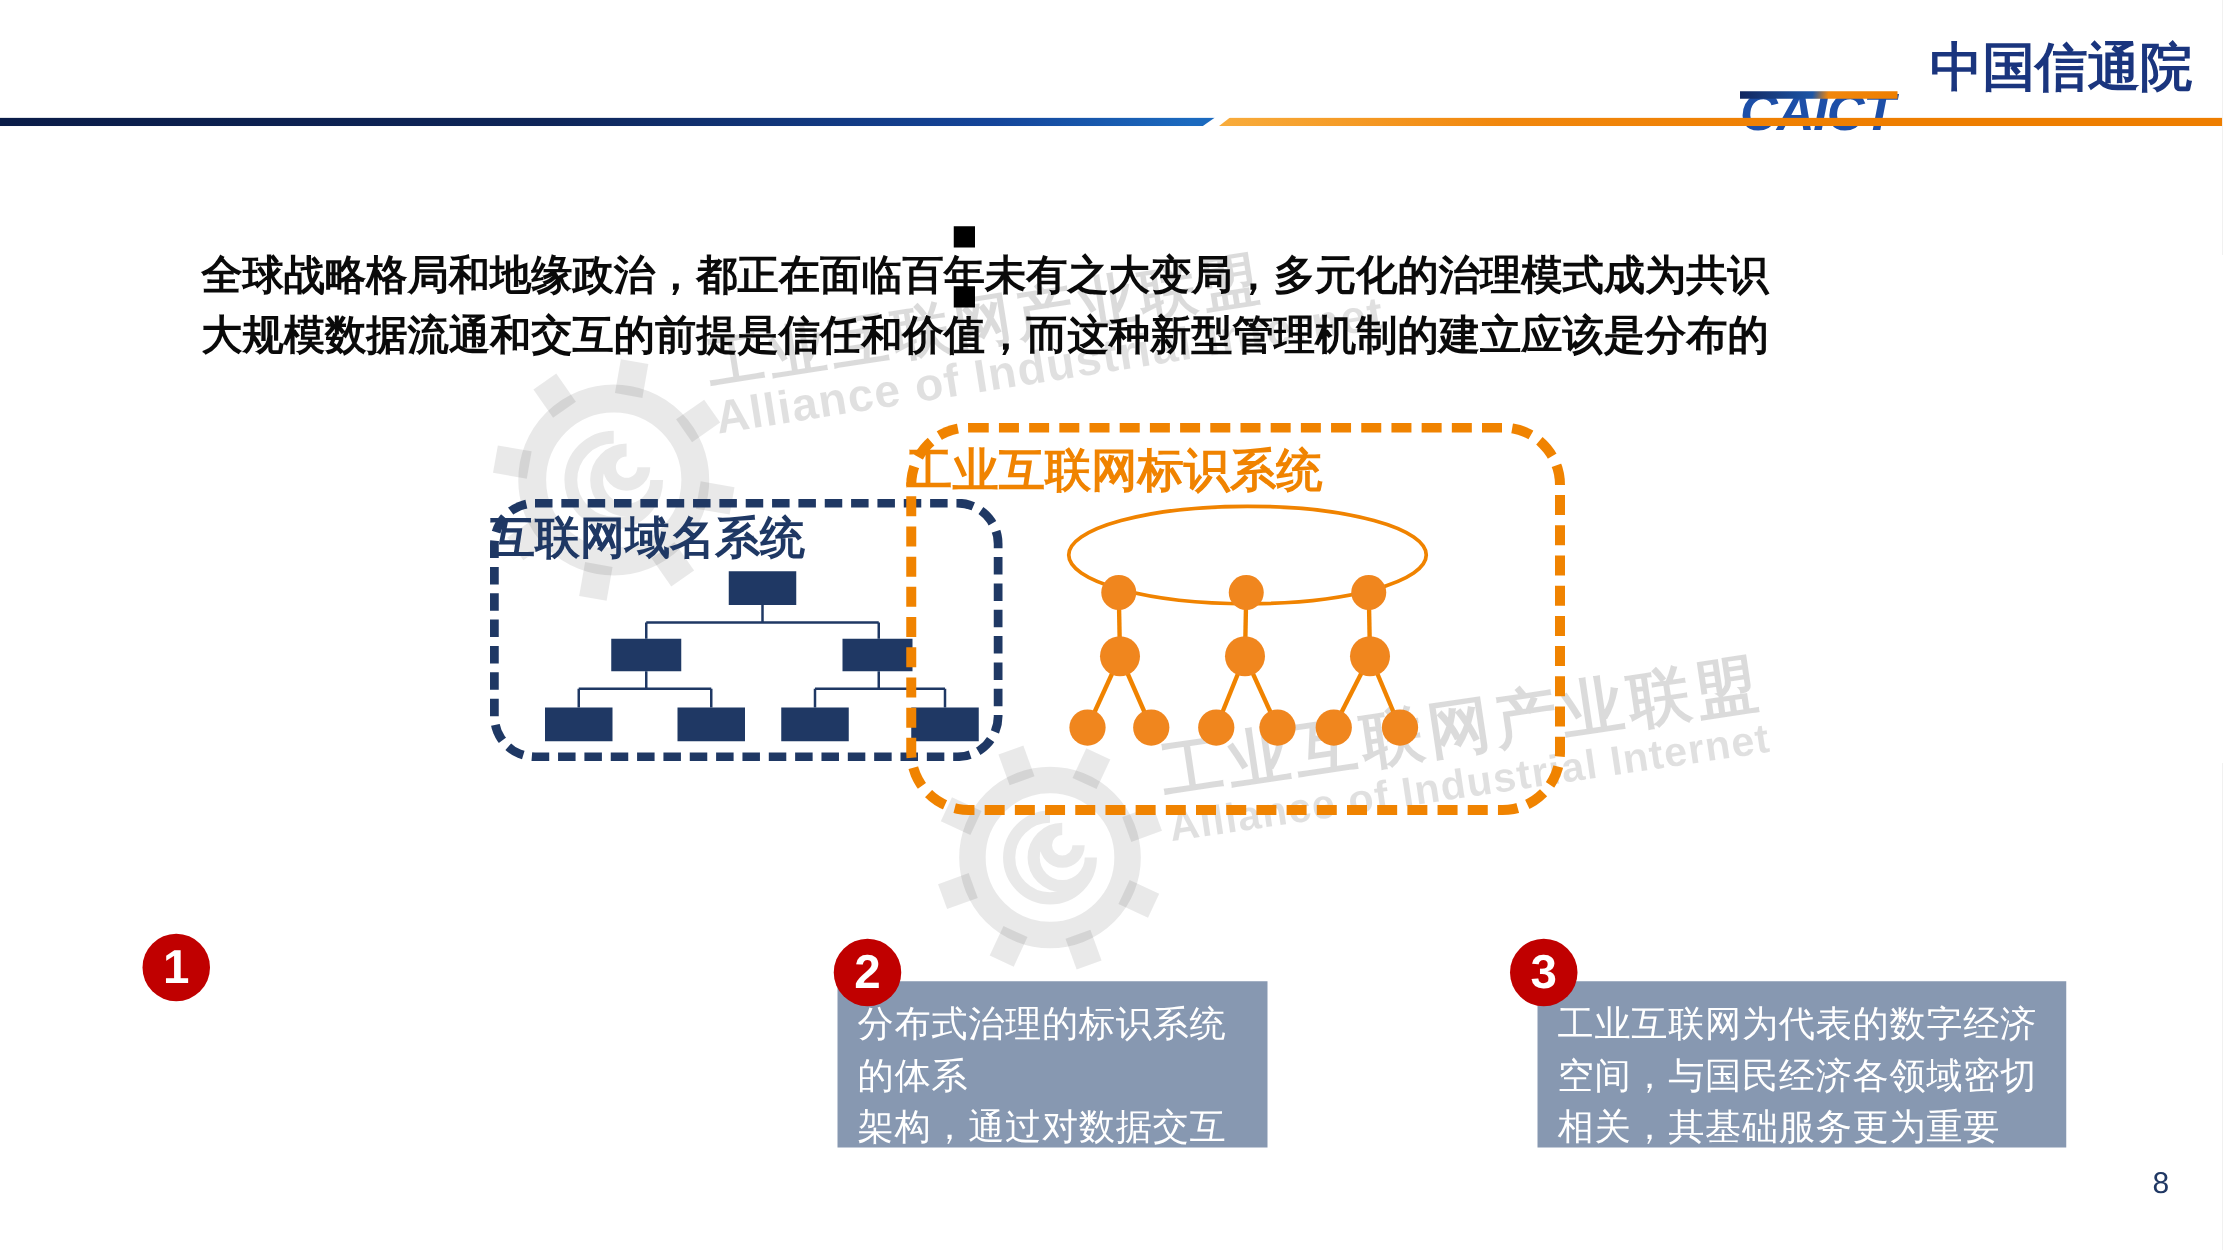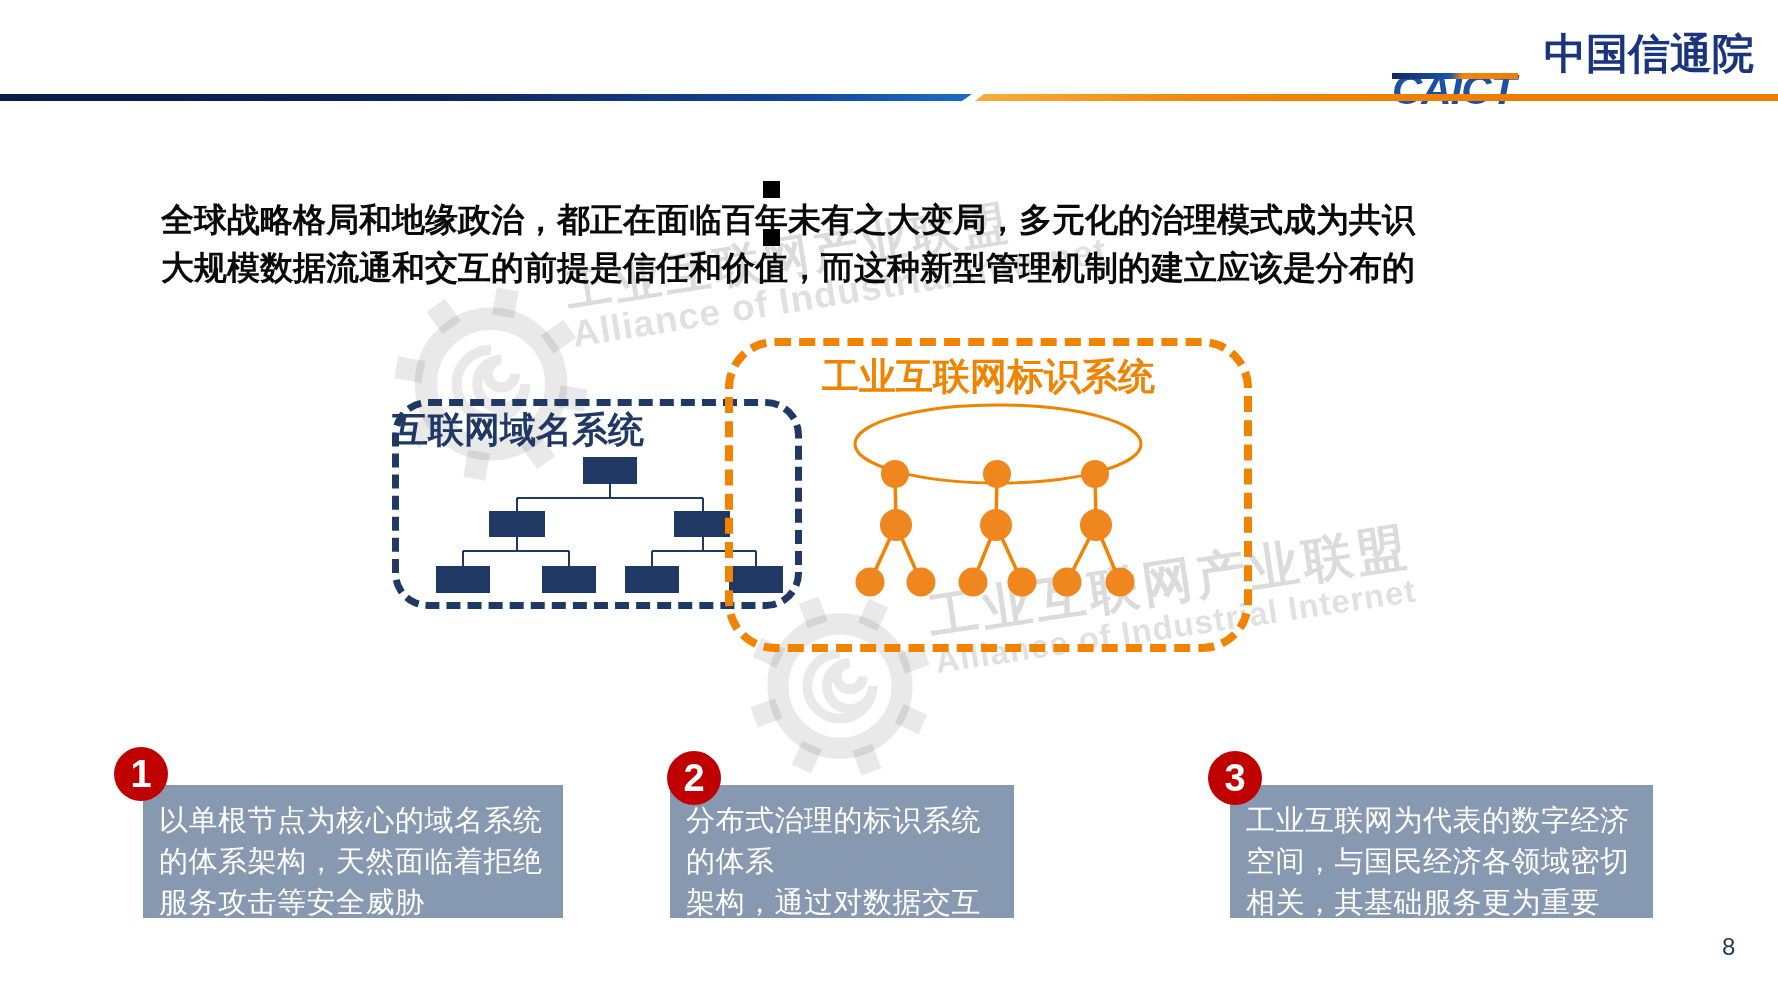--- a/index.html
+++ b/index.html
@@ -61,21 +61,21 @@
   }
   .dns-label{
     position:absolute;left:392px;top:406px;width:410px;text-align:left;
     font-size:36px;font-weight:900;color:#1F3864;z-index:3;
   }
   .id-box{
     position:absolute;left:725px;top:338px;width:527px;height:314px;
     border:8px dashed #F08300;border-radius:50px;z-index:2;box-sizing:border-box;
   }
   .id-label{
-    position:absolute;left:725px;top:352px;width:527px;text-align:center;
+    position:absolute;left:725px;top:352px;width:527px;
     font-size:37px;font-weight:900;color:#F08300;z-index:3;
   }
   .tree-svg{position:absolute;z-index:2;}
   .dns-tree{left:392px;top:399px;width:410px;height:211px;}
   .id-tree{left:830px;top:400px;width:330px;height:201px;}
   
   .point-card{
     position:absolute;top:785px;height:133px;background:#8798B1;color:#ffffff;
     font-size:29px;line-height:1.42;letter-spacing:0.5px;white-space:pre-line;
     box-sizing:border-box;padding:15px 10px 10px 16px;z-index:2;
@@ -204,23 +204,20 @@
       <circle cx="870" cy="582" r="14.5"></circle>
       <circle cx="921" cy="582" r="14.5"></circle>
       <circle cx="973" cy="582" r="14.5"></circle>
       <circle cx="1022" cy="582" r="14.5"></circle>
       <circle cx="1067" cy="582" r="14.5"></circle>
       <circle cx="1120" cy="582" r="14.5"></circle>
     </g>
   </svg>
 
   <div class="badge badge1">1</div>
-  <div class="point-card card1">以单根节点为核心的域名系统
-的体系架构，天然面临着拒绝
-服务攻击等安全威胁</div>
 
   <div class="badge badge2">2</div>
   <div class="point-card card2">分布式治理的标识系统的体系
 架构，通过对数据交互的支撑，
 可能成为网络内生安全的关键</div>
 
   <div class="badge badge3">3</div>
   <div class="point-card card3">工业互联网为代表的数字经济
 空间，与国民经济各领域密切
 相关，其基础服务更为重要</div>

